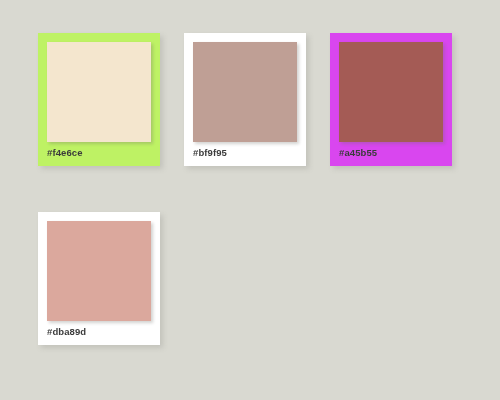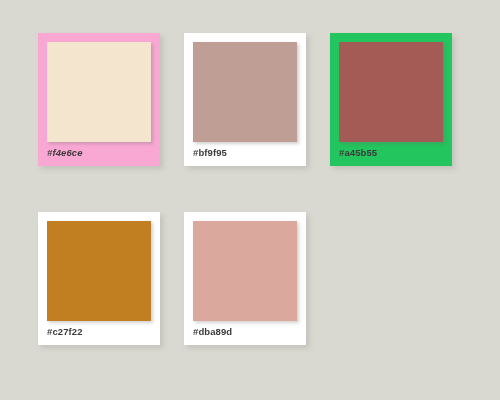--- a/index.html
+++ b/index.html
@@ -59,39 +59,35 @@
     line-height: 12px;
     white-space: nowrap;
   }
 </style>
 </head>
 <body>
 
 <div id="palette-board" style="background: rgb(217, 217, 209);">
   <div class="swatch-grid">
 
-    <div class="swatch-card" style="background-color: #f9a8d4; font-style: italic;">
+    <div class="swatch-card" style="background-color: #bef264;">
       <div class="swatch-chip" style="background-color: rgb(244, 230, 206);"></div>
       <div class="swatch-label" style="color: rgb(59, 59, 59);">#f4e6ce</div>
     </div>
 
     <div class="swatch-card" style="background-color: #ffffff;">
       <div class="swatch-chip" style="background-color: rgb(191, 159, 149);"></div>
       <div class="swatch-label" style="color: rgb(59, 59, 59);">#bf9f95</div>
     </div>
 
-    <div class="swatch-card" style="background-color: #22c55e;">
+    <div class="swatch-card" style="background-color: #d946ef;">
       <div class="swatch-chip" style="background-color: rgb(164, 91, 85);"></div>
       <div class="swatch-label" style="color: rgb(59, 59, 59);">#a45b55</div>
     </div>
 
-    <div class="swatch-card" style="background-color: rgb(255, 255, 255);">
-      <div class="swatch-chip" style="background-color: rgb(194, 127, 34);"></div>
-      <div class="swatch-label" style="color: rgb(59, 59, 59);">#c27f22</div>
-    </div>
 
     <div class="swatch-card" style="background-color: rgb(255, 255, 255);">
       <div class="swatch-chip" style="background-color: rgb(219, 168, 157);"></div>
       <div class="swatch-label" style="color: rgb(59, 59, 59);">#dba89d</div>
     </div>
 
 
   </div>
 </div>
 

